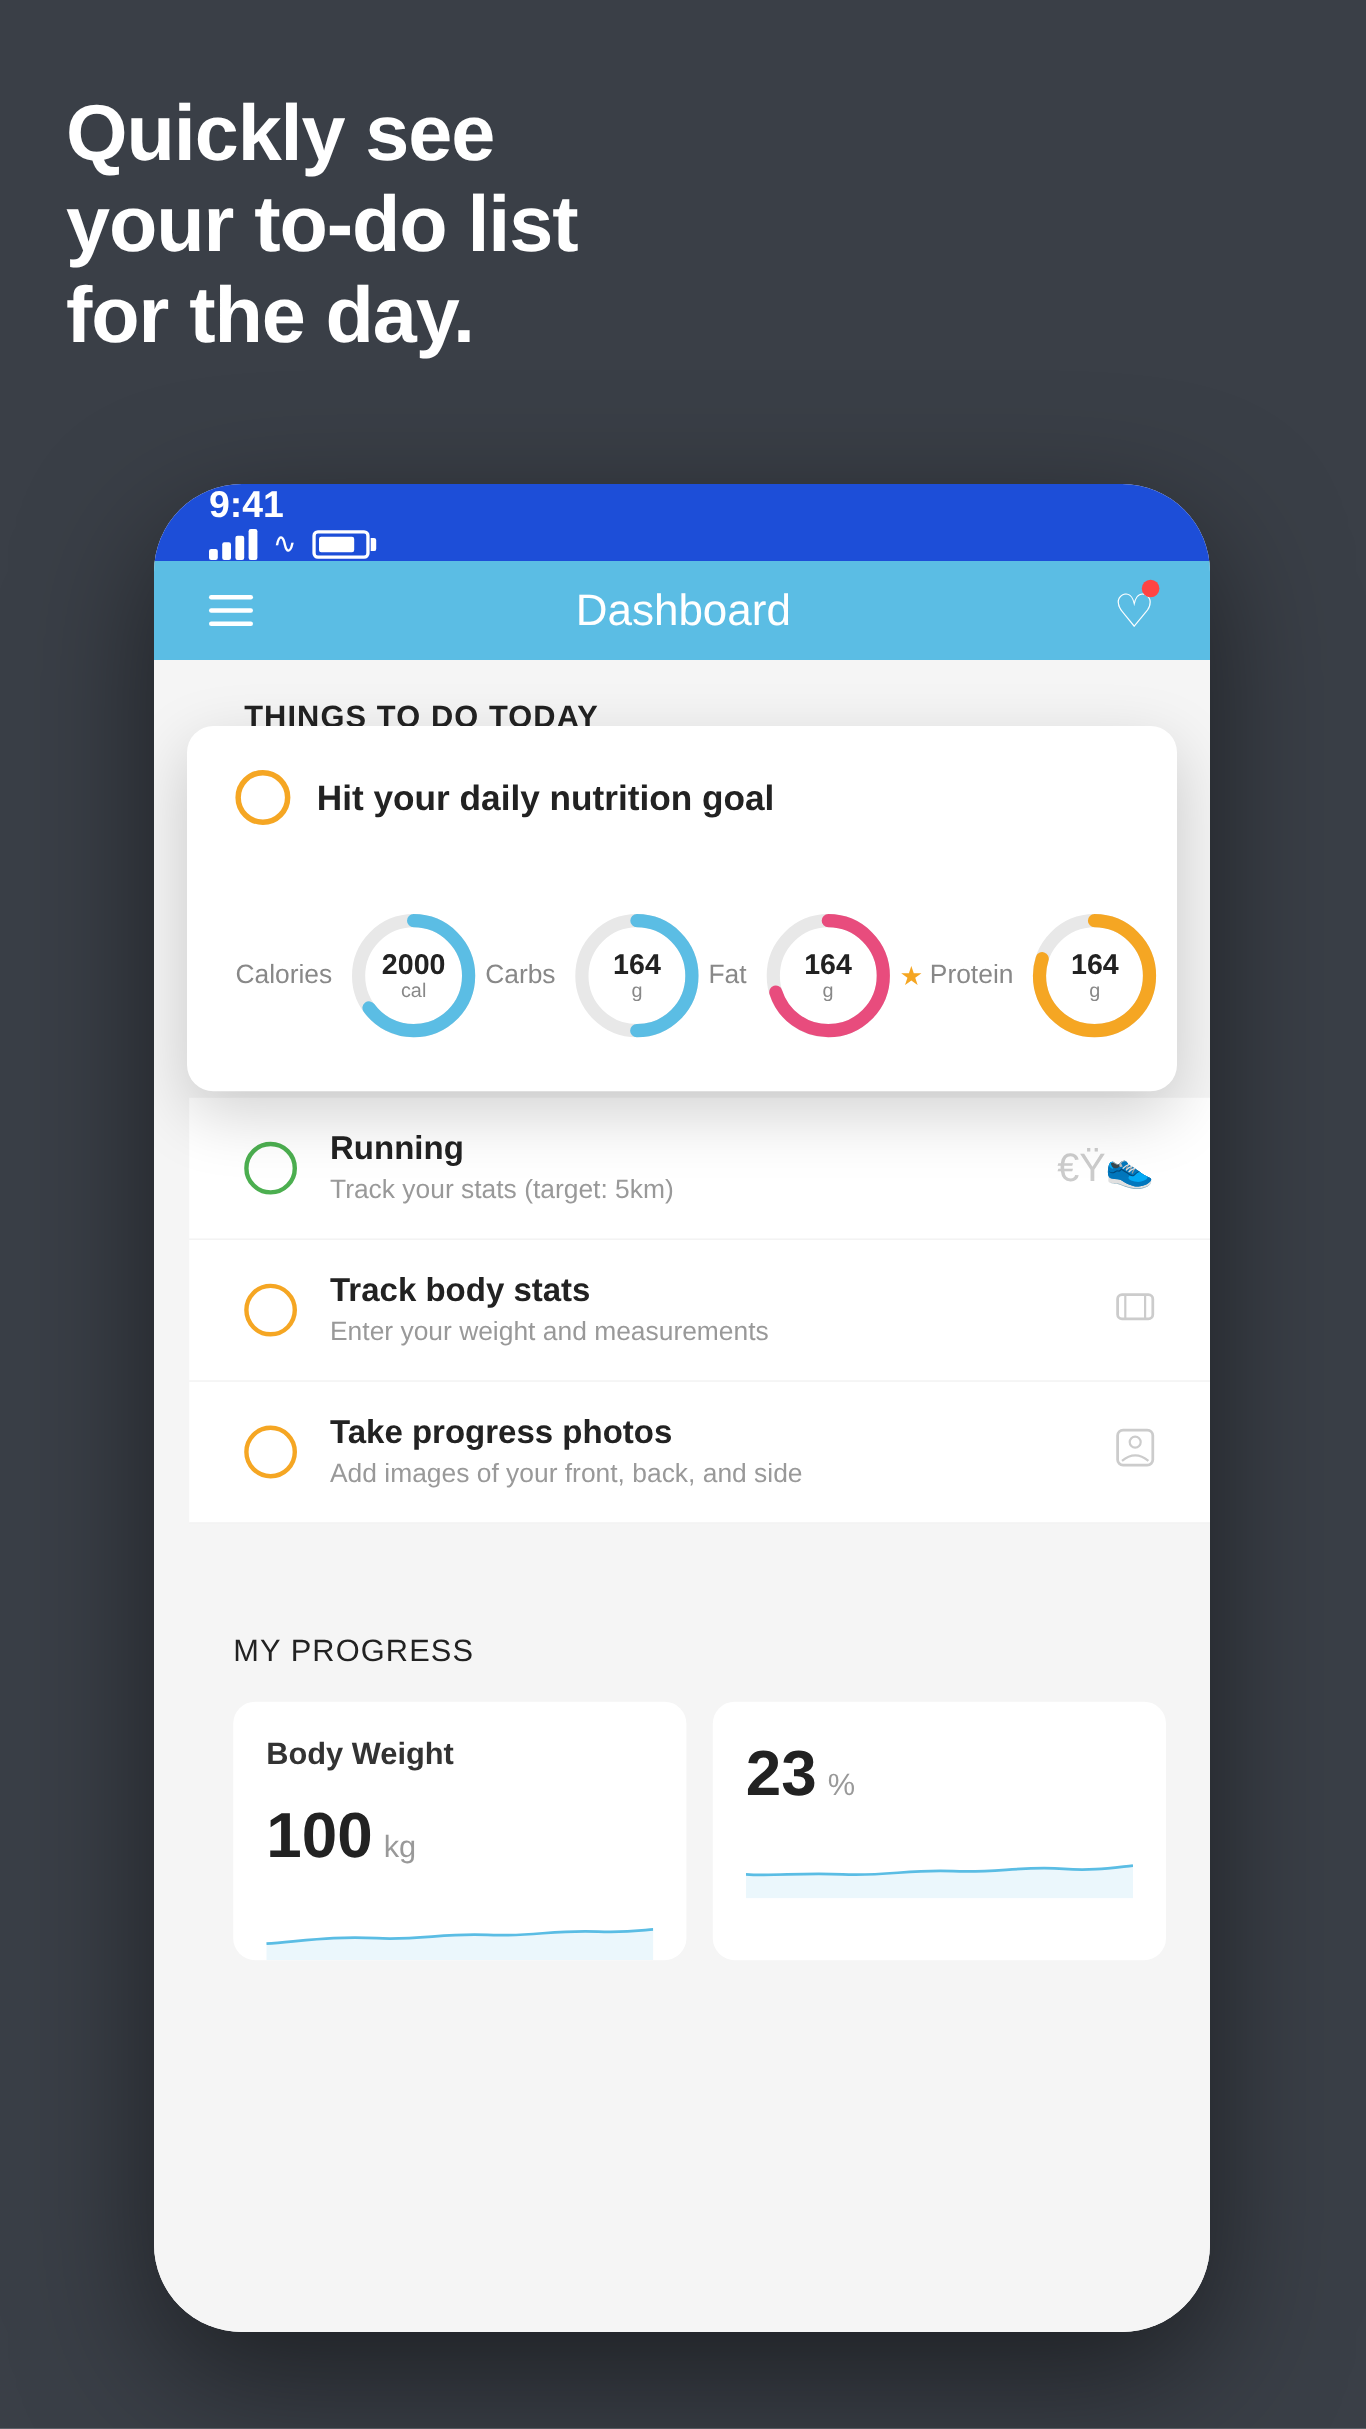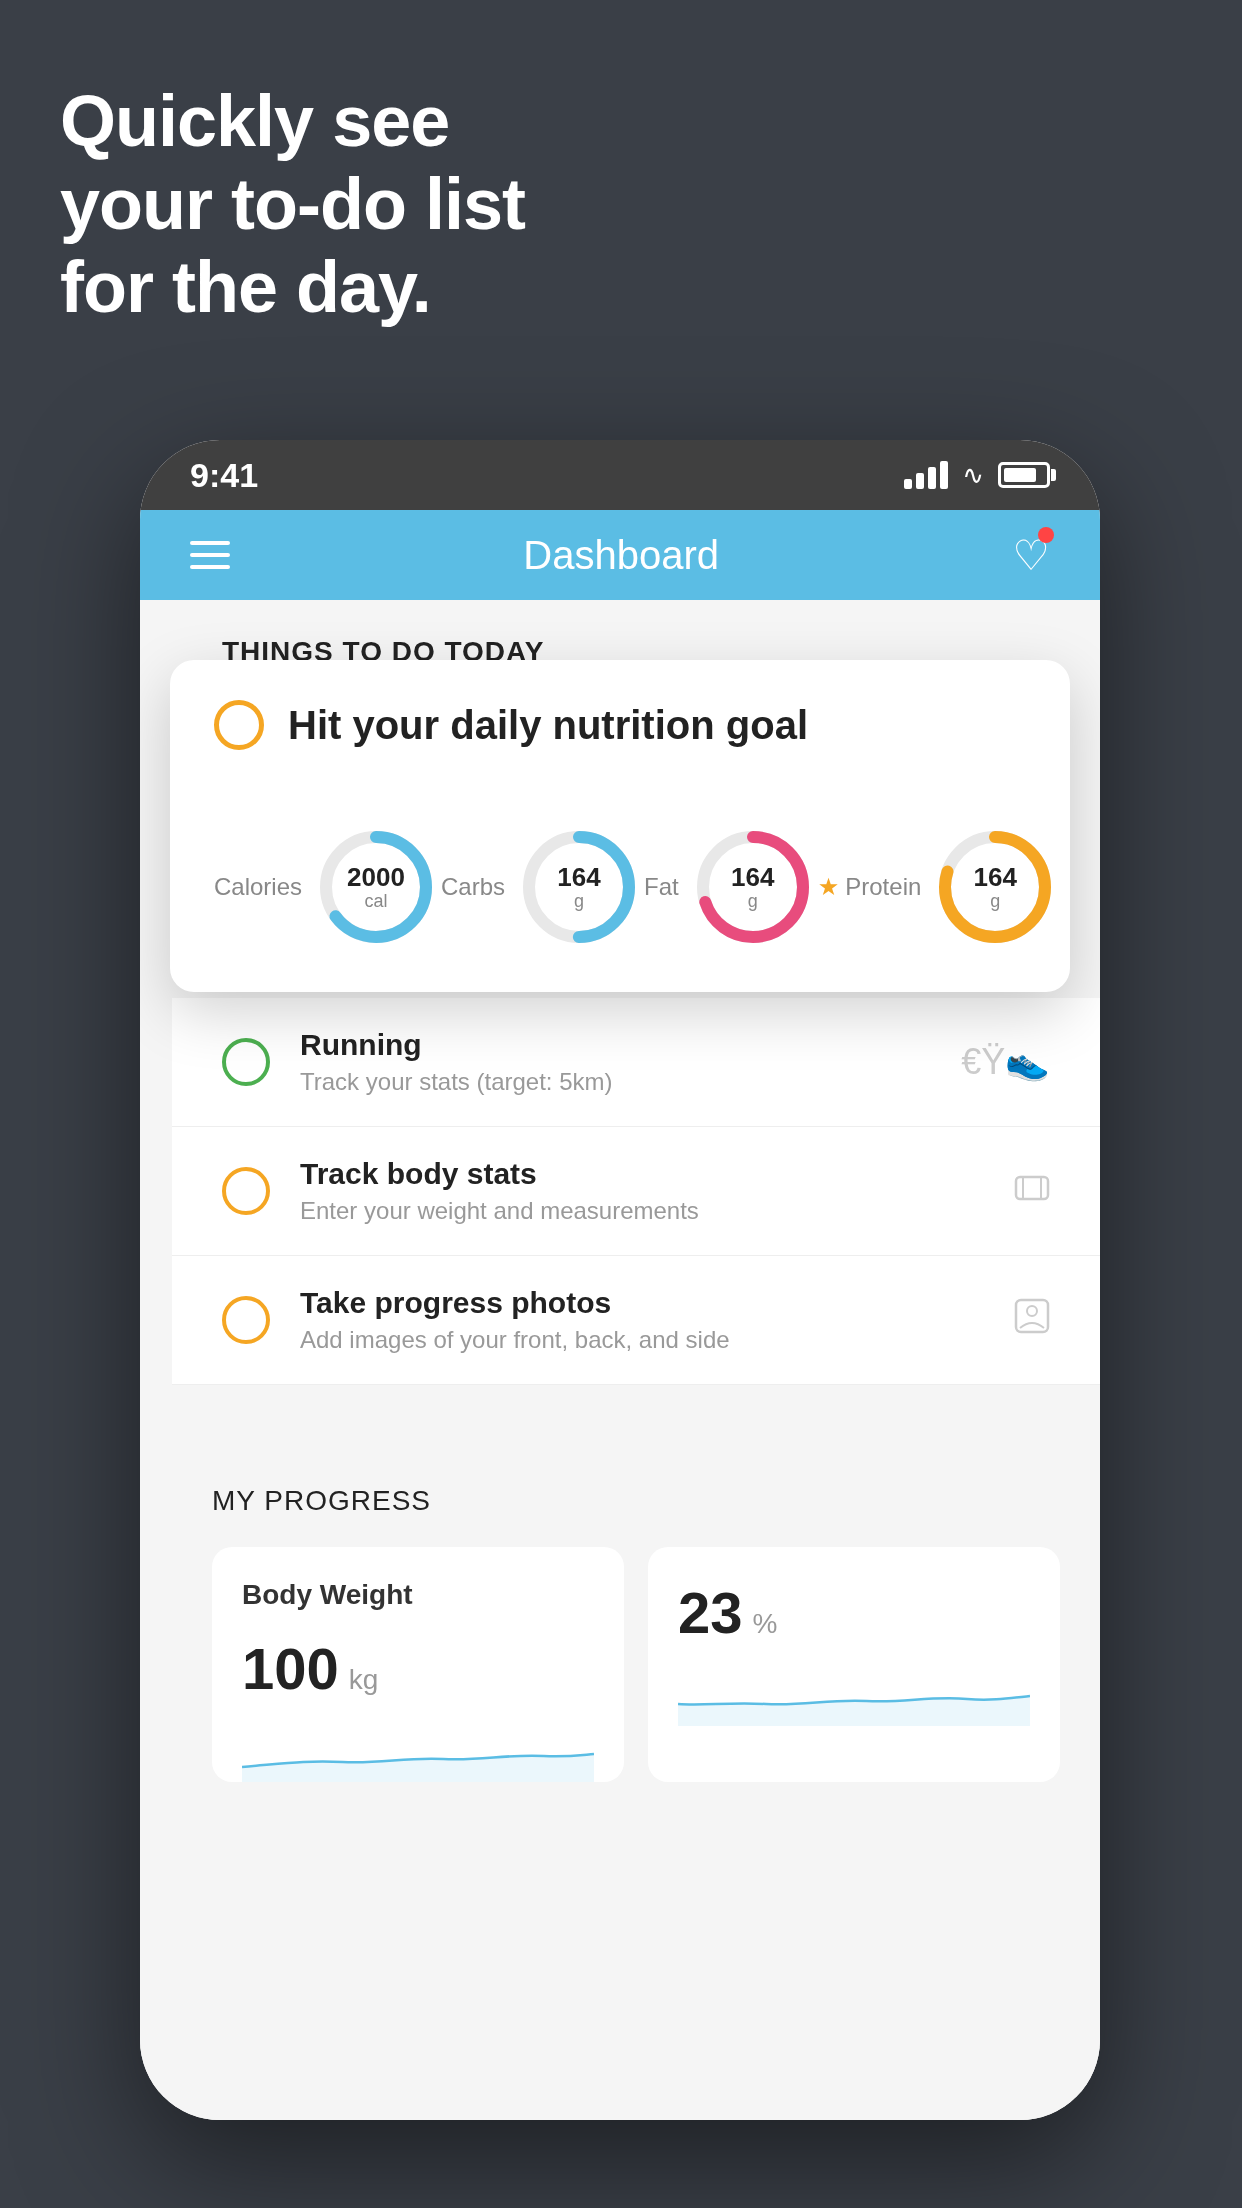--- a/index.html
+++ b/index.html
@@ -39,26 +39,26 @@
       height: 100%;
       background: #ffffff;
       border-radius: 80px;
       overflow: hidden;
       box-shadow: 0 40px 120px rgba(0,0,0,0.5);
       position: relative;
     }
 
     
     .status-bar {
-      background: #404040;
+      background: #1d4ed8;
       height: 70px;
       display: flex;
-      align-items: center;
       justify-content: space-between;
       padding: 0 50px;
+      flex-direction: column;
     }
     .status-time {
       color: #ffffff;
       font-size: 34px;
       font-weight: 600;
     }
     .status-icons {
       display: flex;
       align-items: center;
       gap: 14px;
@@ -186,21 +186,21 @@
       margin-bottom: 36px;
     }
     .circle-check {
       width: 50px;
       height: 50px;
       border: 5px solid #f5a623;
       border-radius: 50%;
       flex-shrink: 0;
     }
     .nutrition-title {
-      font-size: 40px;
+      font-size: 32px;
       font-weight: 600;
       color: #222;
     }
 
     .nutrition-stats {
       display: flex;
       justify-content: space-around;
       align-items: flex-start;
     }
     .stat-item {

